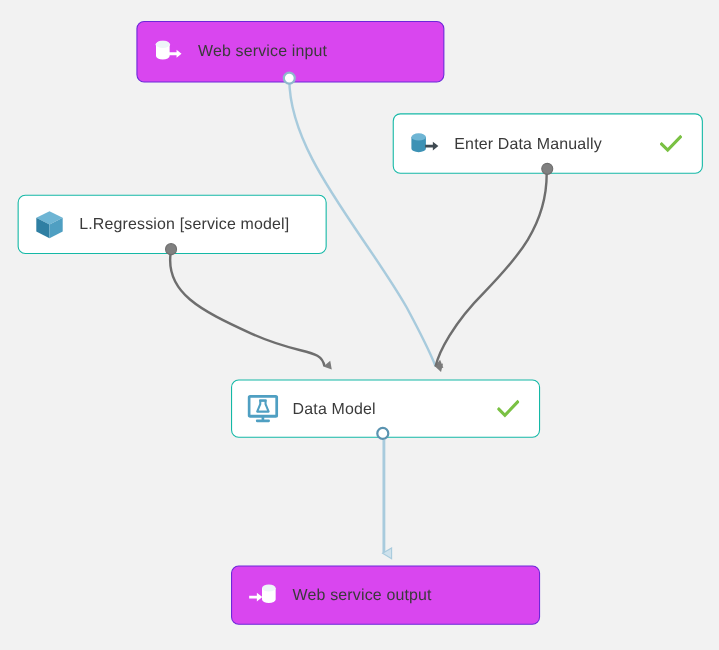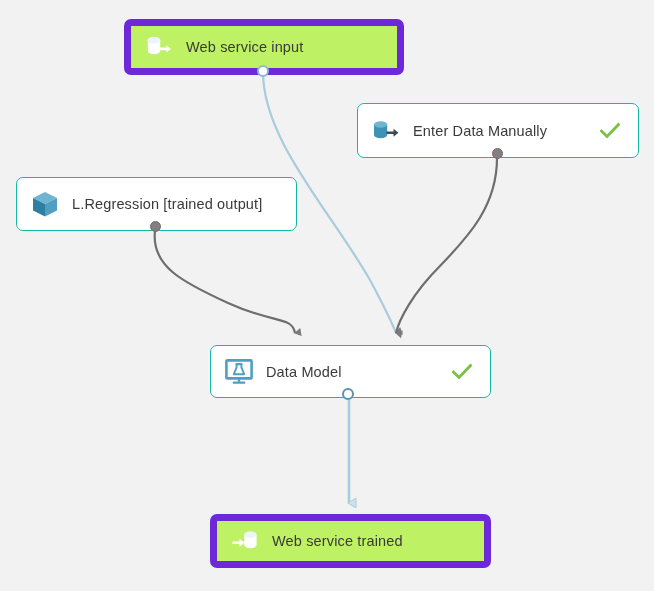--- a/index.html
+++ b/index.html
@@ -34,22 +34,22 @@
     display: flex;
     align-items: center;
     border-radius: 7px;
   }
   .node.module {
     background: #ffffff;
     border: 1px solid #14b8a6;
     box-shadow: 0 0 0 0 rgba(0,0,0,0);
   }
   .node.webservice {
-    background: #bef264;
-    border: 7px solid #6d28d9;
+    background: #d946ef;
+    border: 1px solid #6d28d9;
   }
   .node-icon {
     flex: 0 0 auto;
     width: 30px;
     height: 30px;
     margin-left: 13px;
     display: flex;
     align-items: center;
     justify-content: center;
   }
@@ -146,21 +146,21 @@
   <span class="port out-gray" style="left:492px; top:148px;"></span>
 
   <div class="node module" style="left:16px; top:177px; width:281px; height:54px;">
     <span class="node-icon">
       <svg width="28" height="28" viewBox="0 0 28 28" xmlns="http://www.w3.org/2000/svg">
         <path d="M 14 2 L 26 8 L 14 14 L 2 8 Z" fill="#6eb5d4"></path>
         <path d="M 2 8 L 14 14 L 14 26.5 L 2 20.5 Z" fill="#2f7fa3"></path>
         <path d="M 26 8 L 14 14 L 14 26.5 L 26 20.5 Z" fill="#4f9fc2"></path>
       </svg>
     </span>
-    <span class="node-label">L.Regression [trained output]</span>
+    <span class="node-label">L.Regression [service model]</span>
   </div>
   <span class="port out-gray" style="left:150px; top:221px;"></span>
 
   <div class="node module" style="left:210px; top:345px; width:281px; height:53px;">
     <span class="node-icon">
       <svg width="28" height="26" viewBox="0 0 28 26" xmlns="http://www.w3.org/2000/svg">
         <rect x="1.4" y="1.4" width="25.2" height="18" rx="1" fill="#ffffff" stroke="#4f9fc2" stroke-width="2.6"></rect>
         <path d="M 11.6 5.2 L 16.4 5.2 L 16.4 8.4 L 19.2 15.2 L 8.8 15.2 L 11.6 8.4 Z" fill="none" stroke="#4f9fc2" stroke-width="1.9" stroke-linejoin="round"></path>
         <rect x="10.6" y="4.2" width="6.8" height="1.8" fill="#4f9fc2"></rect>
         <rect x="12.8" y="19.4" width="2.4" height="3.4" fill="#4f9fc2"></rect>
@@ -177,16 +177,16 @@
   <span class="port out-blue ring-strong" style="left:342px; top:388px;"></span>
 
   <div class="node webservice" style="left:210px; top:514px; width:281px; height:54px;">
     <span class="node-icon">
       <svg width="28" height="24" viewBox="0 0 28 24" xmlns="http://www.w3.org/2000/svg">
         <path d="M 1.5 12.5 L 8.5 12.5 L 8.5 9.8 L 13.5 13.8 L 8.5 17.8 L 8.5 15.1 L 1.5 15.1 Z" fill="#ffffff"></path>
         <path d="M 13.2 5.5 L 13.2 16 A 6.2 3.2 0 0 0 25.6 16 L 25.6 5.5 Z" fill="#ffffff"></path>
         <ellipse cx="19.4" cy="5.5" rx="6.2" ry="3.2" fill="#eef5f8"></ellipse>
       </svg>
     </span>
-    <span class="node-label">Web service trained</span>
+    <span class="node-label">Web service output</span>
   </div>
 
 </div>
 
 </body></html>

